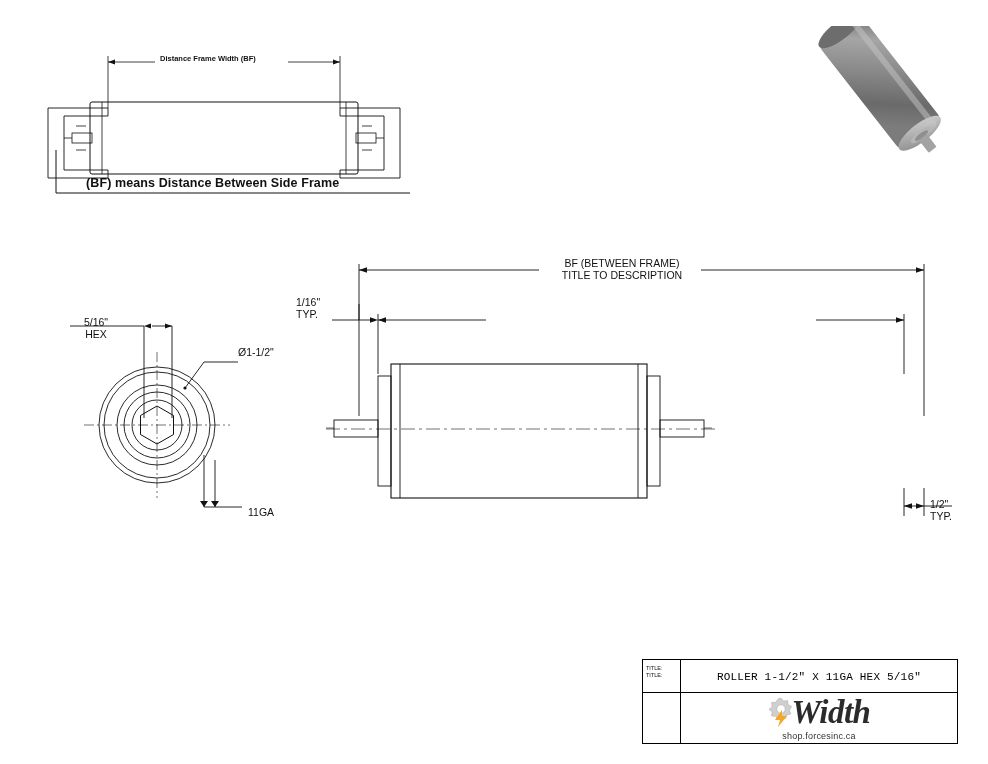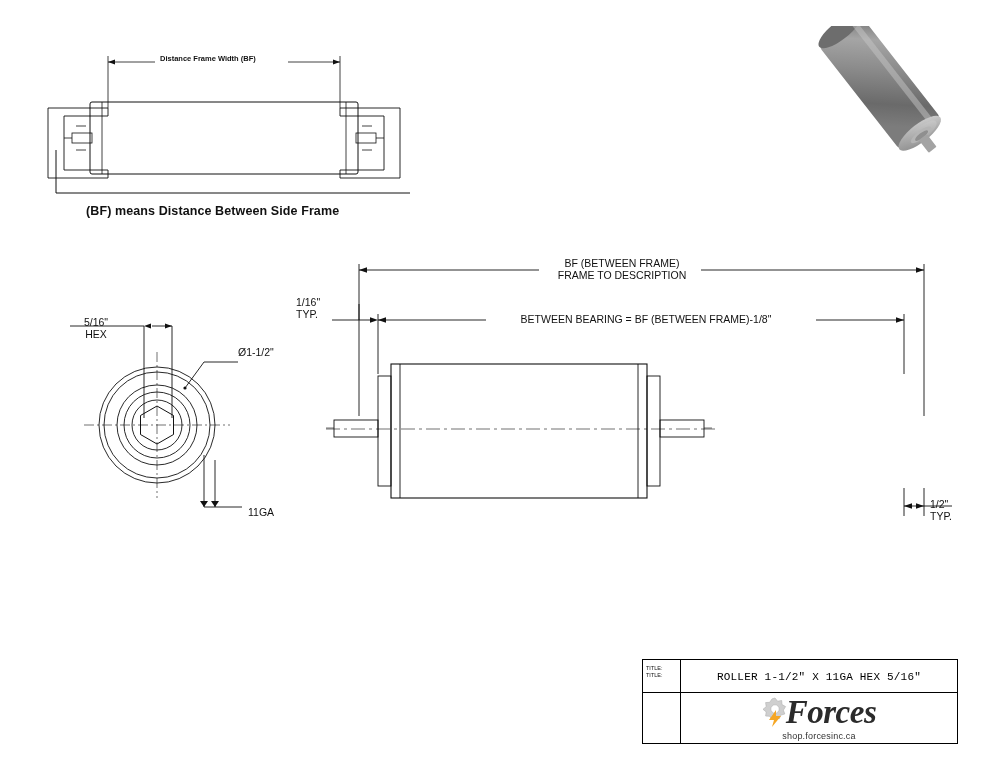--- a/index.html
+++ b/index.html
@@ -24,21 +24,20 @@
     left: 30px; top: 30px; width: 380px; height: 175px;
   }
   #inset .inset-caption {
     position: absolute;
     left: 56px; top: 146px;
     font-size: 12.5px;
     font-weight: bold;
     color: #111;
     letter-spacing: 0.1px;
     white-space: nowrap;
-    margin-top: 28px;
   }
   #inset .inset-bf-label {
     position: absolute;
     left: 130px; top: 24px;
     font-size: 7.5px;
     font-weight: bold;
     color: #111;
     white-space: nowrap;
   }
 
@@ -271,41 +270,40 @@
 
         <line x1="608" y1="258" x2="656" y2="258"></line>
         <line x1="628" y1="240" x2="628" y2="268"></line>
         <line x1="608" y1="240" x2="608" y2="268"></line>
         <path d="M608 258 l8 -2.8 v5.6 z" fill="#111" stroke="none"></path>
         <path d="M628 258 l-8 -2.8 v5.6 z" fill="#111" stroke="none"></path>
       </g>
     </svg>
 
     <div class="dim center abs" style="left:236px; top:9px; width:180px;">BF (BETWEEN FRAME)</div>
-    <div class="dim center abs" style="left:236px; top:21px; width:180px;">FRAME TO DESCRIPTION</div>
-    <div class="dim center abs" style="left:178px; top:65px; width:344px;">BETWEEN BEARING = BF (BETWEEN FRAME)-1/8"</div>
+    <div class="dim center abs" style="left:236px; top:21px; width:180px;">TITLE TO DESCRIPTION</div>
     <div class="dim abs" style="left:0px; top:48px;">1/16"
 TYP.</div>
     <div class="dim abs" style="left:634px; top:250px;">1/2"
 TYP.</div>
   </div>
 
   <div id="titleblock" class="abs">
     <div class="tb-split"></div>
     <div class="tb-cell-label">TITLE:
 TITLE:</div>
     <div class="tb-title-text">ROLLER 1-1/2" X 11GA HEX 5/16"</div>
     <div class="tb-logo-area">
       <div id="logo-row">
         <svg id="logo-gear" width="26" height="30" viewBox="0 0 26 30">
           <g>
             <path d="M13 1 l2.6 3.2 4.1 -0.7 0.3 4.1 3.6 2 -2.2 3.5 1.4 3.9 -4 1.1 -1.6 3.8 -3.8 -1.5 -3.4 2.3 -2.3 -3.4 -4.1 -0.3 0.6 -4.1 -3.2 -2.6 3.2 -2.6 -0.6 -4.1 4.1 -0.3 2.3 -3.4z" fill="#cfcfcf" stroke="#b0b0b0" stroke-width="0.6"></path>
             <circle cx="13" cy="12" r="4.2" fill="#ffffff" stroke="#b0b0b0" stroke-width="0.6"></circle>
           </g>
           <path d="M14 13 L7 23 h5 l-2 7 9 -11 h-5 z" fill="#f5a623"></path>
         </svg>
-        <span id="logo-word">Forces</span>
+        <span id="logo-word">Width</span>
       </div>
       <div id="logo-site">shop.forcesinc.ca</div>
     </div>
   </div>
 
 </div>
 
 </body></html>

